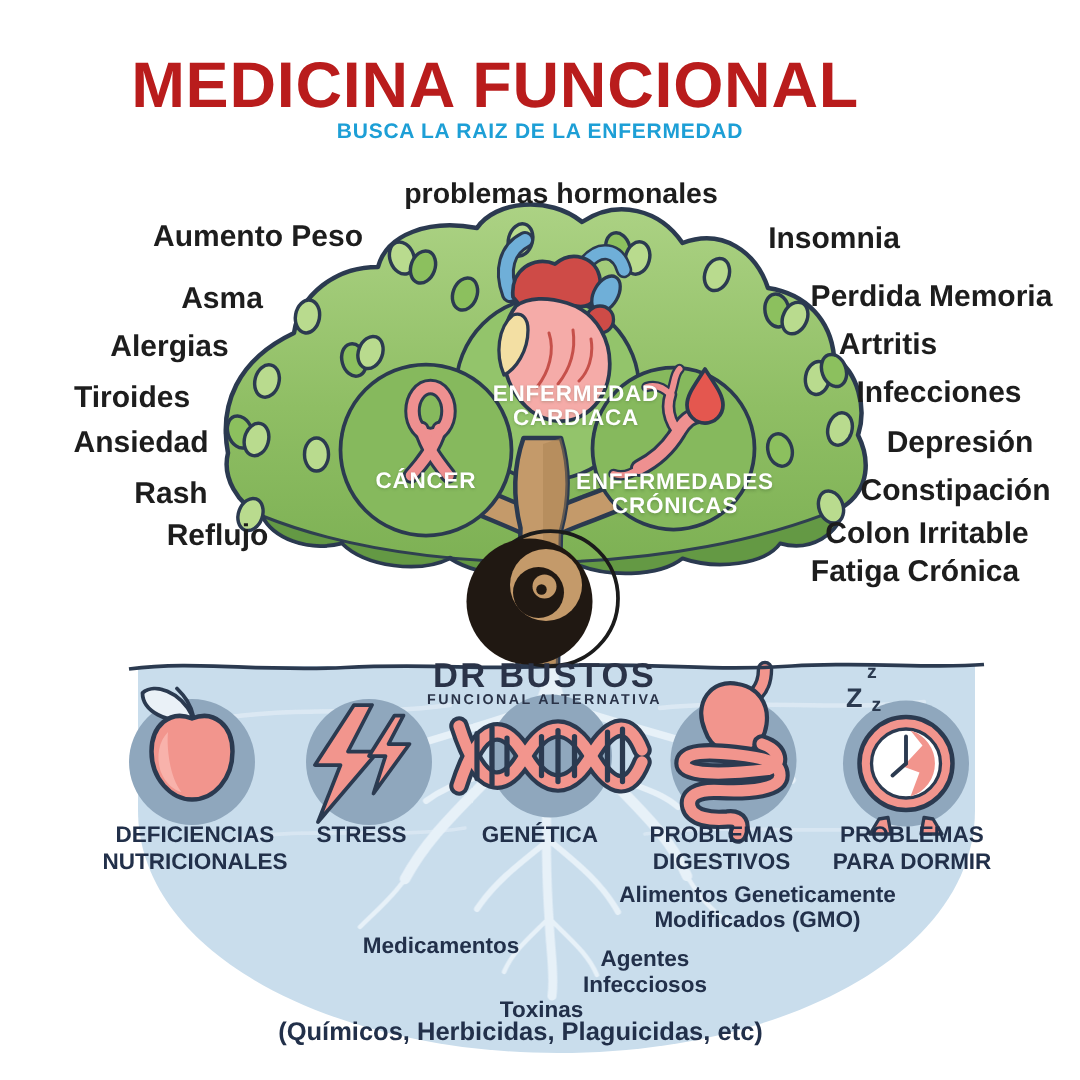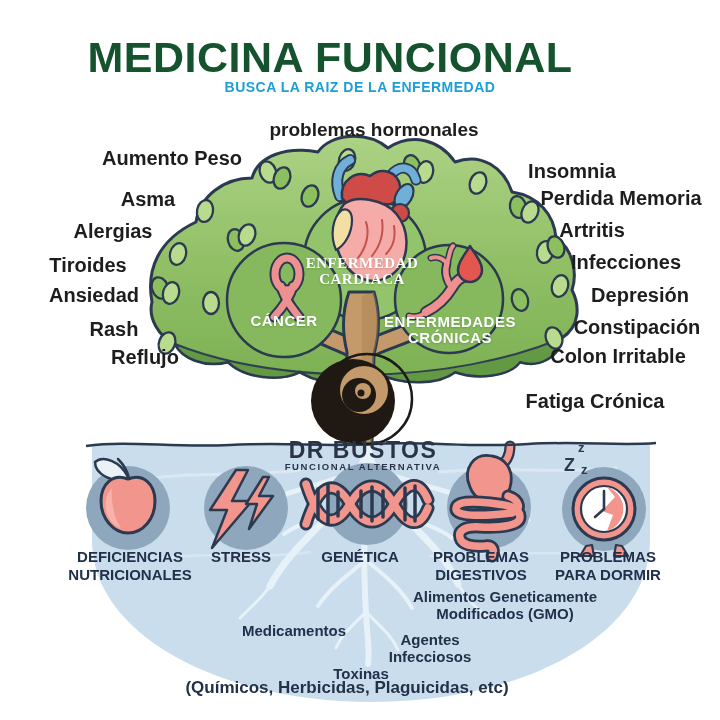--- a/index.html
+++ b/index.html
@@ -4,48 +4,48 @@
 <style>
   html,body{margin:0;padding:0;background:#fff;}
   .stage{
     position:relative;width:720px;height:720px;overflow:hidden;background:#fff;
     font-family:"Liberation Sans","DejaVu Sans",sans-serif;
   }
   .stage svg.art{position:absolute;left:0;top:0;}
   
   .title{
     position:absolute;left:0;top:33px;width:660px;text-align:center;
-    font-size:43px;font-weight:800;letter-spacing:.5px;color:#14532d;
+    font-size:43px;font-weight:800;letter-spacing:.5px;color:#b91c1c;
   }
   .subtitle{
     position:absolute;left:0;top:79px;width:720px;text-align:center;
     font-size:14px;font-weight:800;letter-spacing:.5px;color:#1D9FD6;
   }
   
   .sym{
     position:absolute;transform:translateX(-50%);white-space:nowrap;
     font-weight:800;font-size:20px;color:#1d1d1d;
   }
   .s-top{left:350px;top:119px;font-size:19px;margin-left:24px;}
   .s-l0{left:172px;top:147px;} .s-l1{left:148px;top:188px;}
   .s-l2{left:113px;top:220px;} .s-l3{left:88px; top:254px;}
   .s-l4{left:94px; top:284px;} .s-l5{left:114px;top:318px;}
   .s-l6{left:145px;top:346px;} .s-l7{left:196px;top:370px;}
-  .s-r0{left:572px;top:148px;margin-top:12px;} .s-r1{left:621px;top:187px;}
+  .s-r0{left:556px;top:148px;} .s-r1{left:621px;top:187px;}
   .s-r2{left:592px;top:219px;} .s-r3{left:626px;top:251px;}
   .s-r4{left:640px;top:284px;} .s-r5{left:637px;top:316px;}
-  .s-r6{left:618px;top:345px;} .s-r7{left:595px;top:370px;margin-top:20px;}
+  .s-r6{left:618px;top:345px;} .s-r7{left:610px;top:370px;}
   
   .blabel{
     position:absolute;transform:translateX(-50%);text-align:center;
     font-weight:800;font-size:15px;line-height:16px;letter-spacing:.5px;color:#fff;
     white-space:nowrap;text-shadow:0 1px 2px rgba(40,70,30,.25);
   }
   .blabel span{display:block;}
-  .b-cardiac{left:362px;top:255px;font-family:Liberation Serif, serif;}
+  .b-cardiac{left:384px;top:255px;}
   .b-cancer{left:284px;top:313px;}
   .b-chronic{left:450px;top:314px;}
   
   .logoname{
     position:absolute;left:363px;top:437px;transform:translateX(-50%);
     font-size:23px;font-weight:800;letter-spacing:1.5px;color:#2A3348;white-space:nowrap;
   }
   .logotag{
     position:absolute;left:363px;top:461px;transform:translateX(-50%);
     font-size:9.5px;font-weight:700;letter-spacing:1.6px;color:#2A3348;white-space:nowrap;

